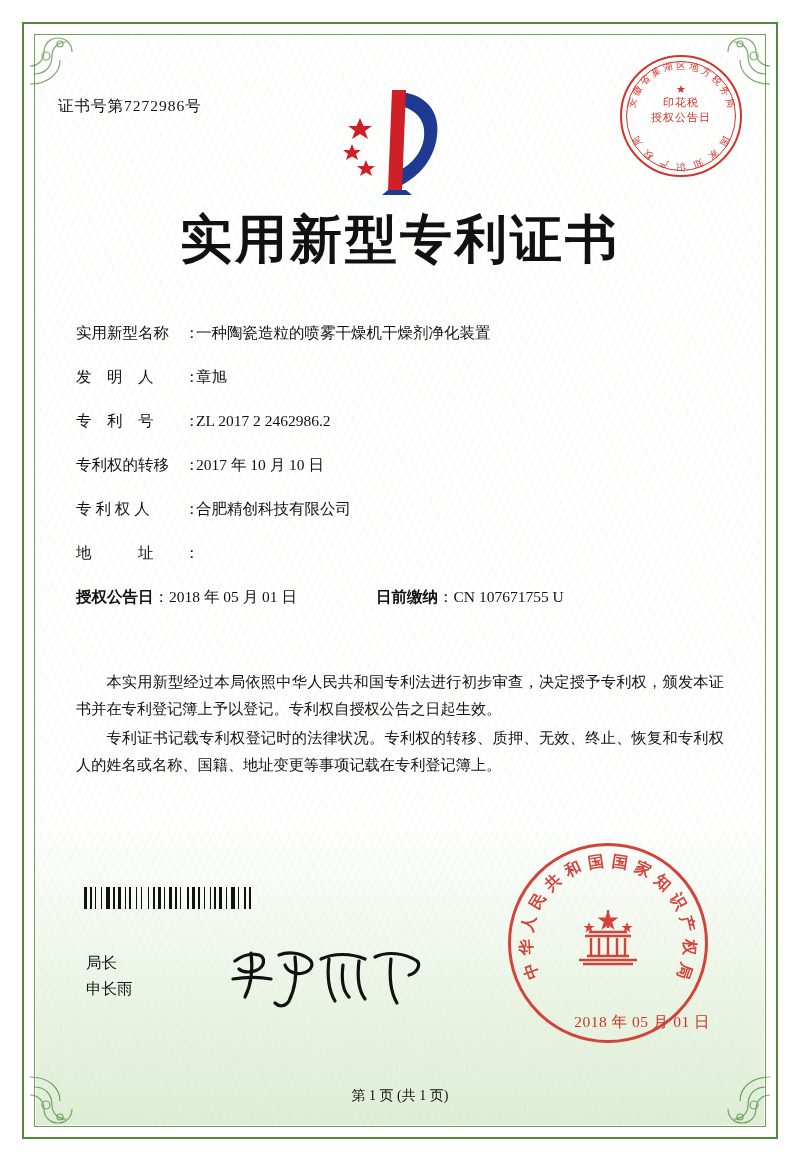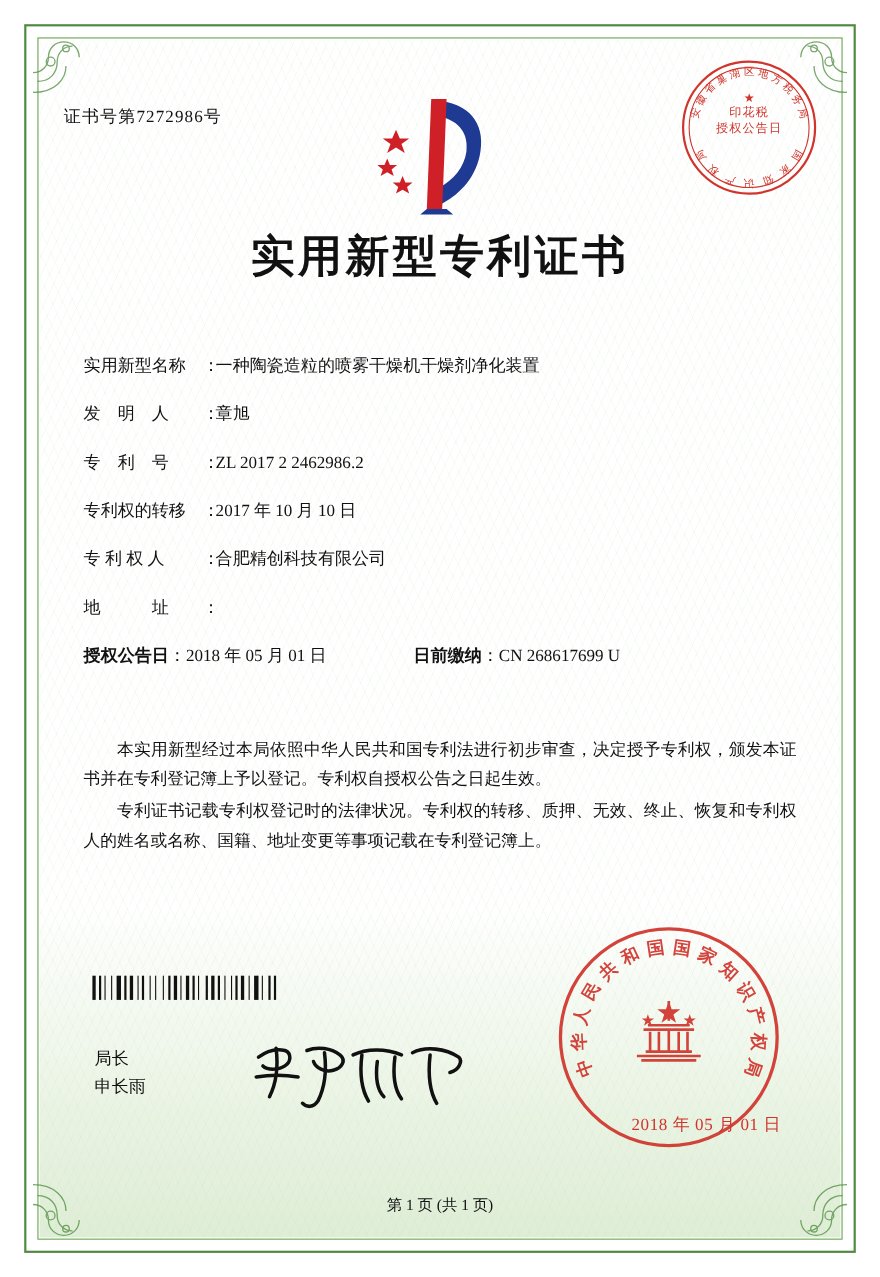--- a/index.html
+++ b/index.html
@@ -129,21 +129,21 @@
     transform: translateX(-50%);
     font-size: 11px;
   }
 
   .title {
     position: absolute;
     left: 0;
     top: 205px;
     width: 100%;
     text-align: center;
-    font-size: 40px;
+    font-size: 52px;
     font-weight: bold;
     letter-spacing: 3px;
     color: #111;
     font-family: "Liberation Serif", "DejaVu Serif", serif;
   }
 
   .fields {
     position: absolute;
     left: 76px;
     top: 322px;
@@ -458,21 +458,21 @@
 
     <div class="pub-row">
       <div class="pub-left">
         <span class="pub-key">授权公告日</span>
         <span>：</span>
         <span>2018 年 05 月 01 日</span>
       </div>
       <div class="pub-right">
         <span class="pub-key">日前缴纳</span>
         <span>：</span>
-        <span>CN 268617699 U</span>
+        <span>CN 107671755 U</span>
       </div>
     </div>
 
   </div>
 
   <div class="paragraphs">
     <p>本实用新型经过本局依照中华人民共和国专利法进行初步审查，决定授予专利权，颁发本证书并在专利登记簿上予以登记。专利权自授权公告之日起生效。</p>
     <p>专利证书记载专利权登记时的法律状况。专利权的转移、质押、无效、终止、恢复和专利权人的姓名或名称、国籍、地址变更等事项记载在专利登记簿上。</p>
   </div>
 

